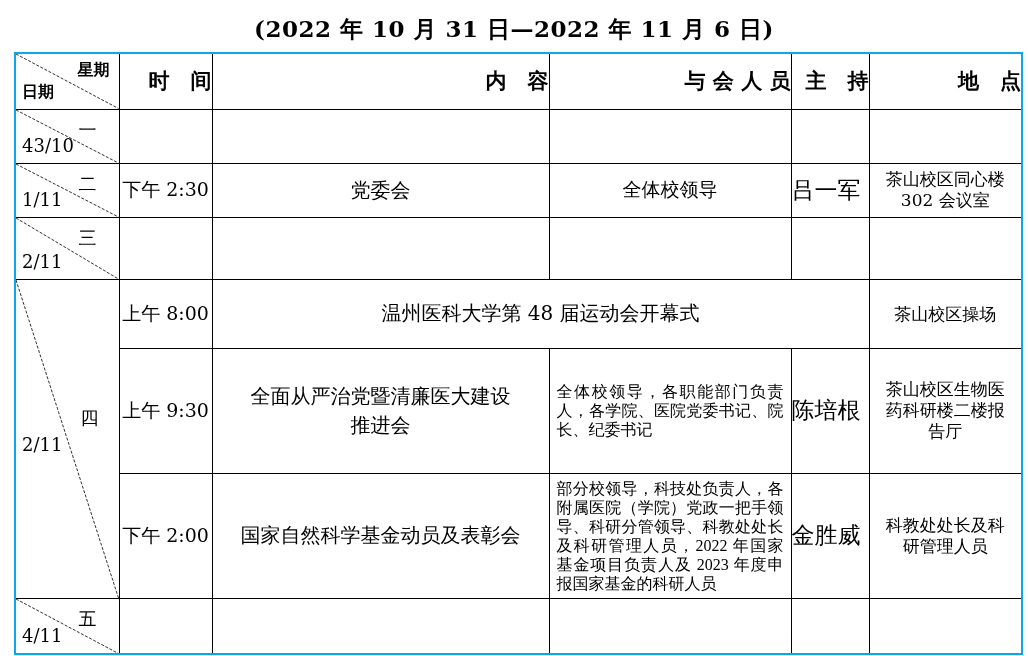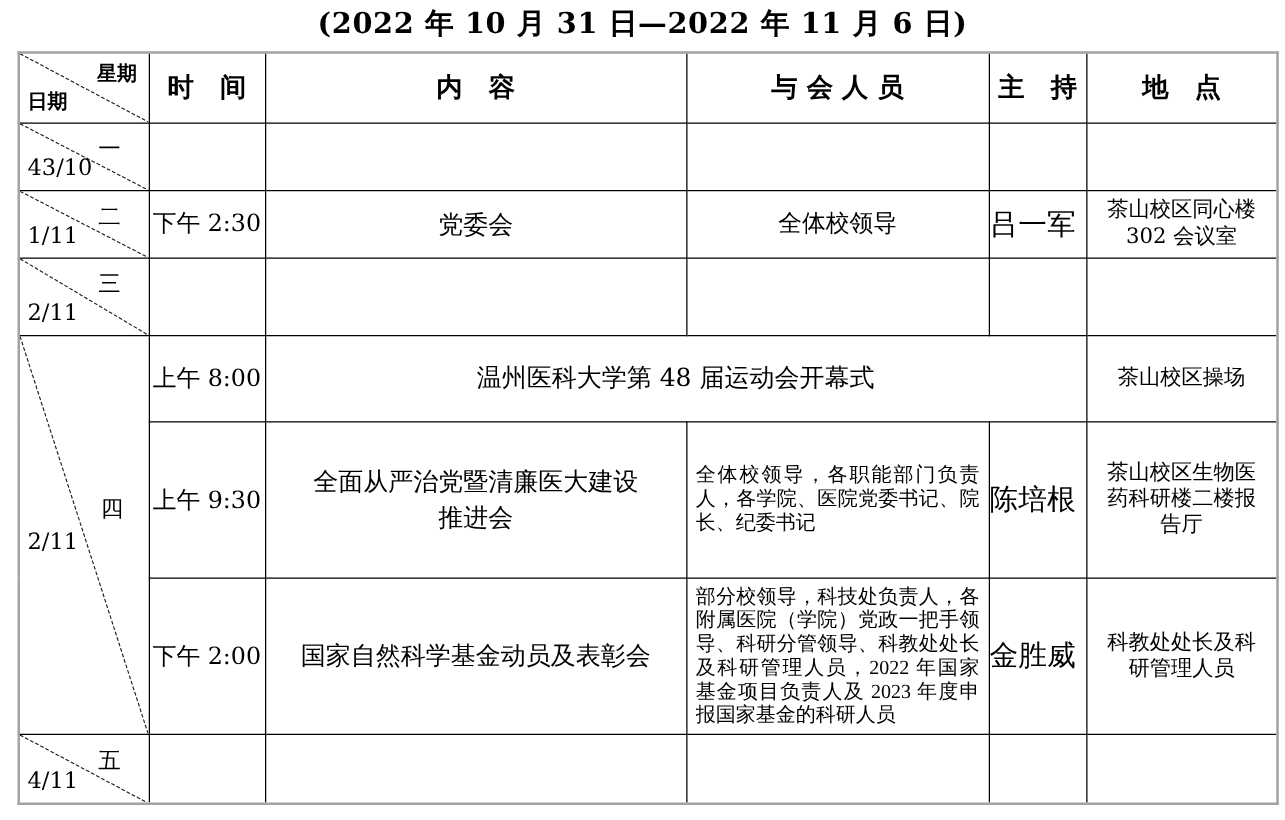--- a/index.html
+++ b/index.html
@@ -6,46 +6,46 @@
   html,body { background:#ffffff; }
   .page {
     position:relative;
     width:1028px; height:656px;
     background:#fff;
     color:#000;
     font-family:"DejaVu Serif","Liberation Serif",serif;
     overflow:hidden;
   }
   .title {
-    padding-top:3px;
+    padding-top:14px;
     text-align:center;
     font-size:23px;
     font-weight:bold;
     letter-spacing:0.5px;
   }
   table.sched {
     margin:7px 0 0 14px;
     width:1007px;
     border-collapse:collapse;
     table-layout:fixed;
-    border:2px solid #a3a3a3;
+    border:2px solid #0ea5e9;
   }
   table.sched td { border:1px solid #000; vertical-align:middle; overflow:hidden; }
 
   
   tr.r-head  { height:56px; }
   tr.r-mon   { height:54px; }
   tr.r-tue   { height:54px; }
   tr.r-wed   { height:62px; }
   tr.r-thu1  { height:69px; }
   tr.r-thu2  { height:125px; }
   tr.r-thu3  { height:117px; }
   tr.r-fri   { height:56px; }
 
-  .h { font-weight:bold; font-size:21px; text-align:center; }
+  .h { font-weight:bold; font-size:21px; text-align:right; }
 
   .c-corner, .c-day { position:relative; padding:0; }
   .diag { position:absolute; left:0; top:0; width:100%; height:100%; display:block; }
   .diag line { stroke:#1a1a1a; stroke-width:0.9; stroke-dasharray:3 1.6; }
 
   .corner-week { position:absolute; top:6px;  right:9px; font-size:16px; font-weight:bold; }
   .corner-date { position:absolute; bottom:6px; left:6px; font-size:16px; font-weight:bold; }
 
   .day-week { position:absolute; top:8px; right:22px; font-size:18px; }
   .day-date { position:absolute; bottom:7px; left:6px; font-size:18px; }

